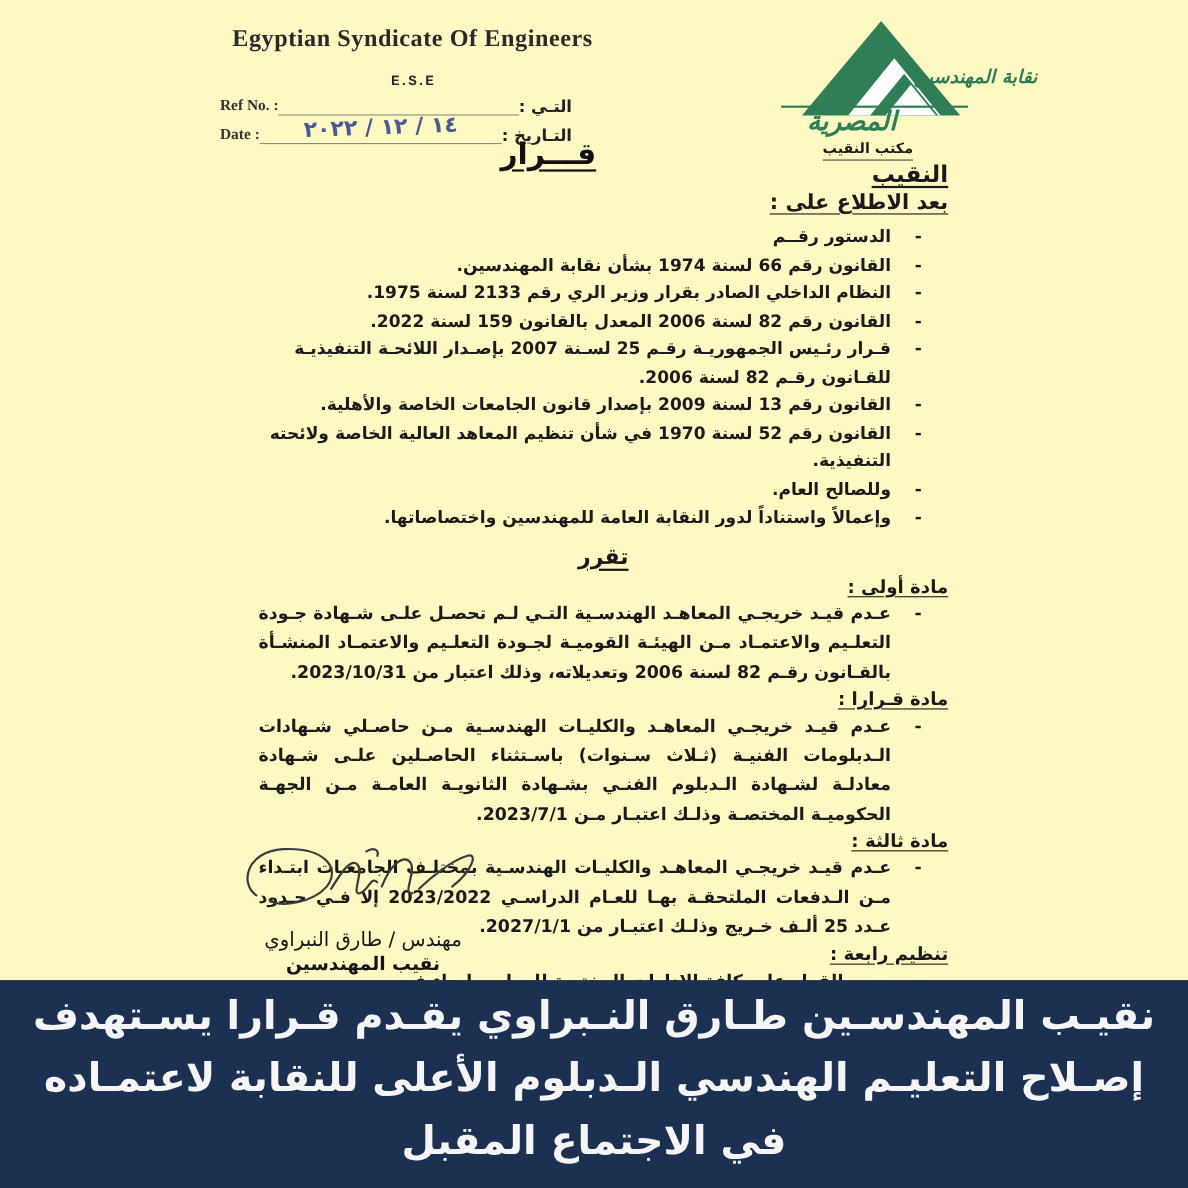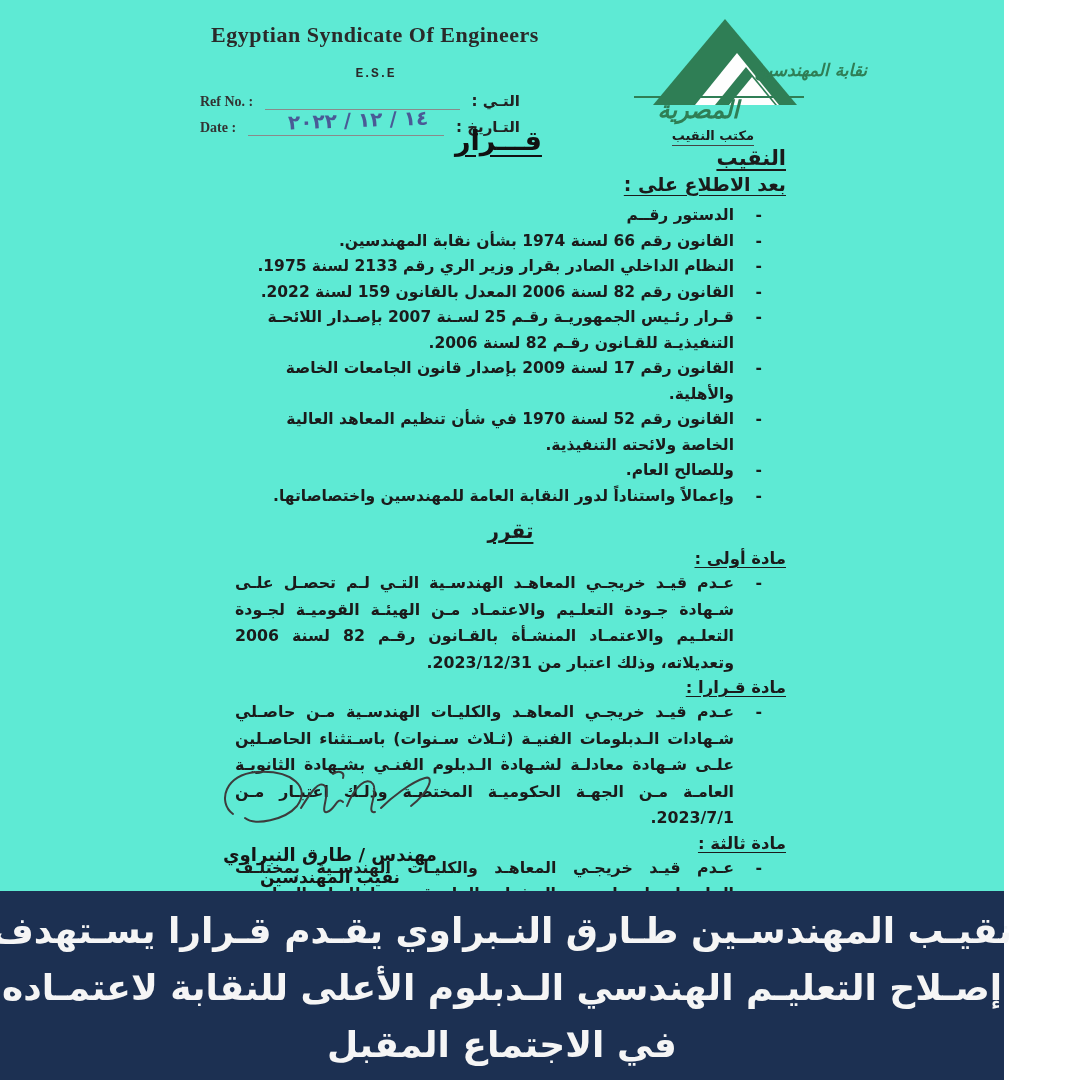--- a/index.html
+++ b/index.html
@@ -1,25 +1,25 @@
 <!DOCTYPE html>
 <html lang="ar"><head>
 <meta charset="utf-8">
 <style>
   * { margin:0; padding:0; box-sizing:border-box; }
   html,body { width:1080px; height:1080px; }
   body { font-family:"DejaVu Sans", sans-serif; background:#ffffff; position:relative; overflow:hidden; }
-  .canvas { position:absolute; inset:0; width:1004px; height:1080px; background:#5eead4; }
+  .canvas { position:absolute; inset:0; width:1080px; height:1080px; background:#fef9c3; }
 
   
   .lh-left { position:absolute; left:185px; top:22px; width:380px; text-align:center; color:#2a2a2a; }
   .org-en { font-family:"Liberation Serif", serif; font-size:22px; font-weight:bold; letter-spacing:.5px; }
   .org-abbr { font-family:Liberation Mono, monospace; font-size:13px; font-weight:bold; margin-top:18px; }
   .ref-rows { position:absolute; left:200px; top:84px; width:320px; }
-  .ref-row { display:flex; align-items:flex-end; gap:12px; height:26px; }
+  .ref-row { display:flex; align-items:center; gap:0; height:26px; }
   .ref-en { font-family:"Liberation Serif", serif; font-size:14px; font-weight:bold; color:#333; white-space:nowrap; }
   .ref-line { flex:1; border-bottom:1px solid #8a8a8a; height:16px; position:relative; }
   .ref-ar { font-size:15px; font-weight:bold; color:#222; white-space:nowrap; direction:rtl; }
   .hand-date { position:absolute; left:40px; top:-12px; font-size:20px; font-weight:bold;
                color:#4a5a96; direction:rtl; transform:rotate(-2deg); white-space:nowrap; }
 
   
   .brand { position:absolute; right:145px; top:10px; width:300px; height:175px; }
   .brand svg { position:absolute; right:60px; top:5px; }
   .brand-name1 { position:absolute; right:-8px; top:50px; width:130px; text-align:right;
@@ -48,26 +48,26 @@
   .article { margin-bottom:2px; }
   .article-h { font-size:16.5px; font-weight:bold; text-decoration:underline; text-underline-offset:3px;
                margin-bottom:2px; }
   .article-b { position:relative; padding-right:52px; font-size:15.8px; font-weight:bold; line-height:26.5px;
                text-align:justify; text-align-last:right; }
   .article-b::before { content:"-"; position:absolute; right:24px; top:0; }
 
   
   .sig { position:absolute; left:195px; top:762px; width:270px; text-align:center; direction:rtl; }
   .sig svg { display:block; margin:0 auto -6px auto; }
-  .sig-name { font-size:18px; font-weight:bold; color:#151515; }
+  .sig-name { font-size:18px; font-weight:normal; color:#151515; }
   .sig-title { font-size:17px; font-weight:bold; color:#151515; margin-top:2px; }
 
   
   .caption { position:absolute; left:0; right:0; bottom:0; height:189px; background:#1c3052;
-             display:flex; flex-direction:column; justify-content:center; align-items:center;
+             display:flex; flex-direction:column; align-items:center;
              direction:rtl; padding-top:4px; }
   .caption-line { color:#f5f5f5; font-weight:bold; font-size:36px; line-height:57px;
                   text-align:center; white-space:nowrap; }
 </style>
 </head>
 <body>
 
 <div class="canvas">
 
   <div class="lh-left">
@@ -108,31 +108,31 @@
   <div class="doc-body">
     <div class="h-issuer">النقيب</div>
     <div class="h-preamble">بعد الاطلاع على :</div>
 
     <ul class="considerations">
         <li>الدستور رقــم</li>
         <li>القانون رقم 66 لسنة 1974 بشأن نقابة المهندسين.</li>
         <li>النظام الداخلي الصادر بقرار وزير الري رقم 2133 لسنة 1975.</li>
         <li>القانون رقم 82 لسنة 2006 المعدل بالقانون 159 لسنة 2022.</li>
         <li>قـرار رئـيس الجمهوريـة رقـم 25 لسـنة 2007 بإصـدار اللائحـة التنفيذيـة للقـانون رقـم 82 لسنة 2006.</li>
-        <li>القانون رقم 17 لسنة 2009 بإصدار قانون الجامعات الخاصة والأهلية.</li>
+        <li>القانون رقم 13 لسنة 2009 بإصدار قانون الجامعات الخاصة والأهلية.</li>
         <li>القانون رقم 52 لسنة 1970 في شأن تنظيم المعاهد العالية الخاصة ولائحته التنفيذية.</li>
         <li>وللصالح العام.</li>
         <li>وإعمالاً واستناداً لدور النقابة العامة للمهندسين واختصاصاتها.</li>
       </ul>
 
     <div class="h-decide">تقرر</div>
 
     <div class="article">
       <div class="article-h">مادة أولى :</div>
-      <div class="article-b">عـدم قيـد خريجـي المعاهـد الهندسـية التـي لـم تحصـل علـى شـهادة جـودة التعلـيم والاعتمـاد مـن الهيئـة القوميـة لجـودة التعلـيم والاعتمـاد المنشـأة بالقـانون رقـم 82 لسنة 2006 وتعديلاته، وذلك اعتبار من 2023/12/31.</div>
+      <div class="article-b">عـدم قيـد خريجـي المعاهـد الهندسـية التـي لـم تحصـل علـى شـهادة جـودة التعلـيم والاعتمـاد مـن الهيئـة القوميـة لجـودة التعلـيم والاعتمـاد المنشـأة بالقـانون رقـم 82 لسنة 2006 وتعديلاته، وذلك اعتبار من 2023/10/31.</div>
     </div>
     <div class="article">
       <div class="article-h">مادة قـرارا :</div>
       <div class="article-b">عـدم قيـد خريجـي المعاهـد والكليـات الهندسـية مـن حاصـلي شـهادات الـدبلومات الفنيـة (ثـلاث سـنوات) باسـتثناء الحاصـلين علـى شـهادة معادلـة لشـهادة الـدبلوم الفنـي بشـهادة الثانويـة العامـة مـن الجهـة الحكوميـة المختصـة وذلـك اعتبـار مـن 2023/7/1.</div>
     </div>
     <div class="article">
       <div class="article-h">مادة ثالثة :</div>
       <div class="article-b">عـدم قيـد خريجـي المعاهـد والكليـات الهندسـية بمختلـف الجامعـات ابتـداء مـن الـدفعات الملتحقـة بهـا للعـام الدراسـي 2023/2022 إلا فـي حـدود عـدد 25 ألـف خـريج وذلـك اعتبـار من 2027/1/1.</div>
     </div>
     <div class="article">

